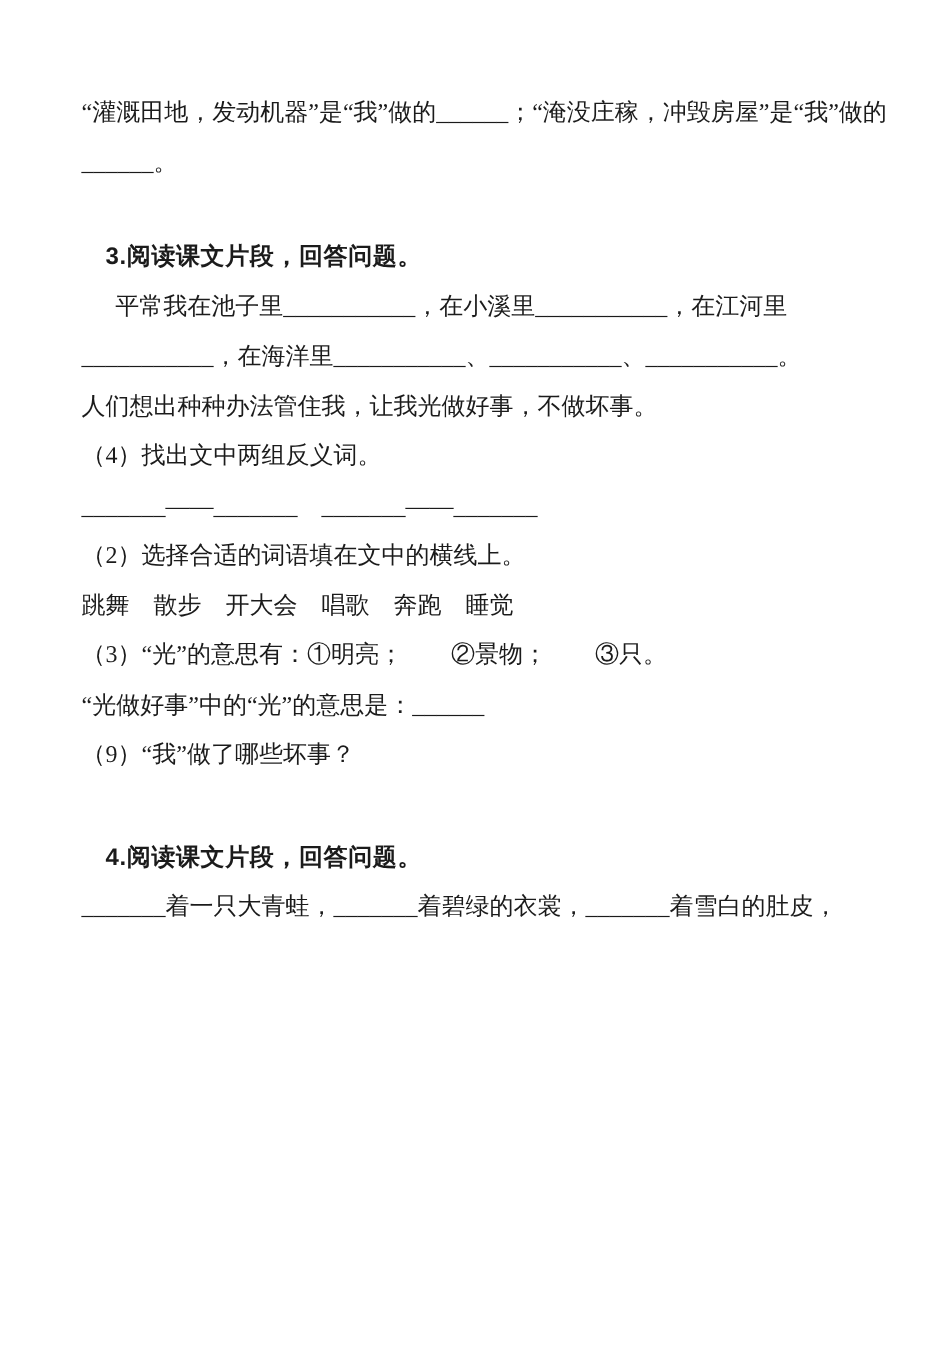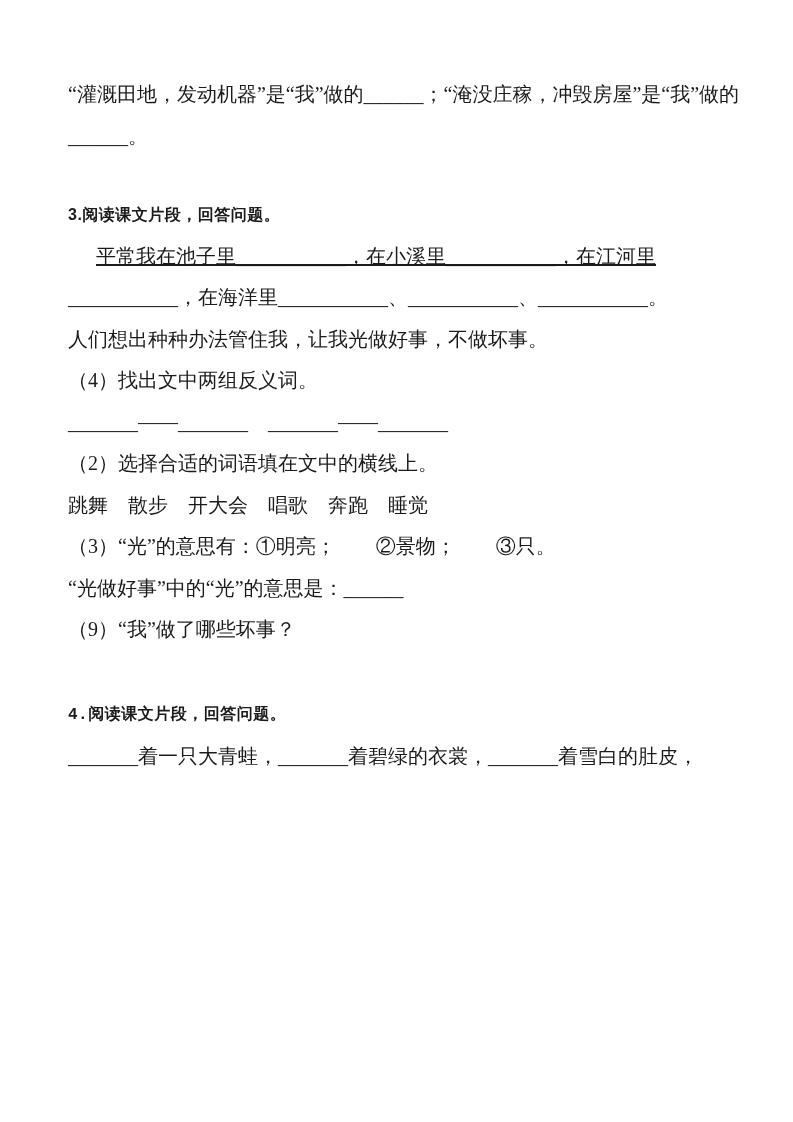--- a/index.html
+++ b/index.html
@@ -20,26 +20,27 @@
     overflow: hidden;
   }
   .line {
     line-height: 41.5px;
     height: 41.5px;
     white-space: pre;
   }
   .heading {
     font-family: "Liberation Sans", "DejaVu Sans", sans-serif;
     font-weight: 700;
-    font-size: 16px;
+    font-size: 20px;
     letter-spacing: 0.5px;
+    margin-left: 20px;
   }
   .gap-before-q3 { margin-top: 37px; }
-  .gap-before-q4 { margin-top: 44px; font-family: Liberation Mono, monospace; }
-  .indent    { text-indent: 28px; text-decoration: underline; }
+  .gap-before-q4 { margin-top: 44px; }
+  .indent    { text-indent: 28px; }
   .indent-sm { text-indent: 20px; }
   .page-footer {
     position: absolute;
     top: 1052px;
     right: 88px;
     font-size: 14px;
     color: #14532d;
     letter-spacing: 1px;
     white-space: pre;
     line-height: 20px;

